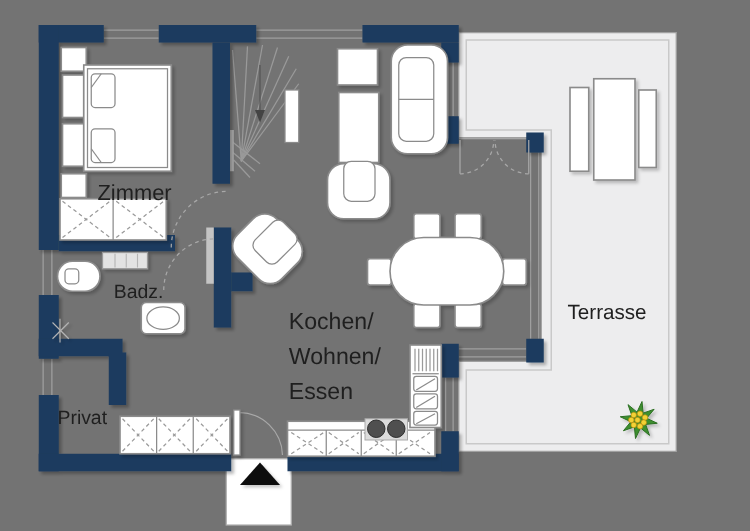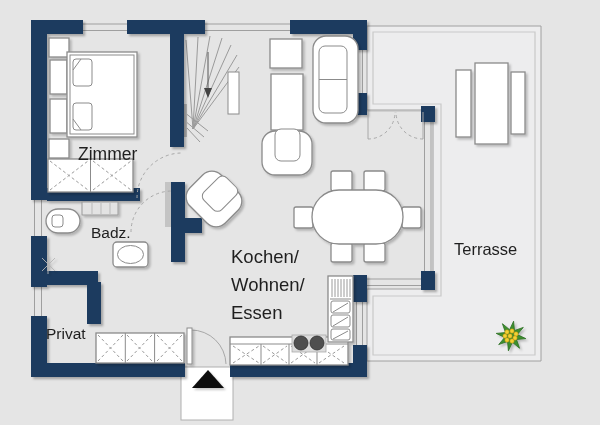--- a/index.html
+++ b/index.html
@@ -1,16 +1,16 @@
 <!DOCTYPE html>
 <html><head>
 <meta charset="utf-8">
 <style>
   html,body{margin:0;padding:0;background:#fff;}
-  .stage{position:relative;width:600px;height:425px;background:#e5e5e5;overflow:hidden;}
+  .stage{position:relative;width:600px;height:425px;background:#737373;overflow:hidden;}
   svg{position:absolute;left:0;top:0;}
   text{font-family:"Liberation Sans", sans-serif;}
   .fo{fill:#ffffff;stroke:#8b8b8b;stroke-width:1.3;}
   .fo2{fill:none;stroke:#8b8b8b;stroke-width:1;}
   .fow{fill:#ffffff;stroke:#8b8b8b;stroke-width:1;}
   .dash{fill:none;stroke:#9a9a9a;stroke-width:1;stroke-dasharray:3 2.5;}
   .arc{fill:none;stroke:#a8a8a8;stroke-width:1;stroke-dasharray:3 3;}
   .solidarc{fill:none;stroke:#a8a8a8;stroke-width:1;}
   .win{stroke:#9f9f9f;stroke-width:1;}
   .thin{stroke:#9a9a9a;stroke-width:1;fill:none;}

